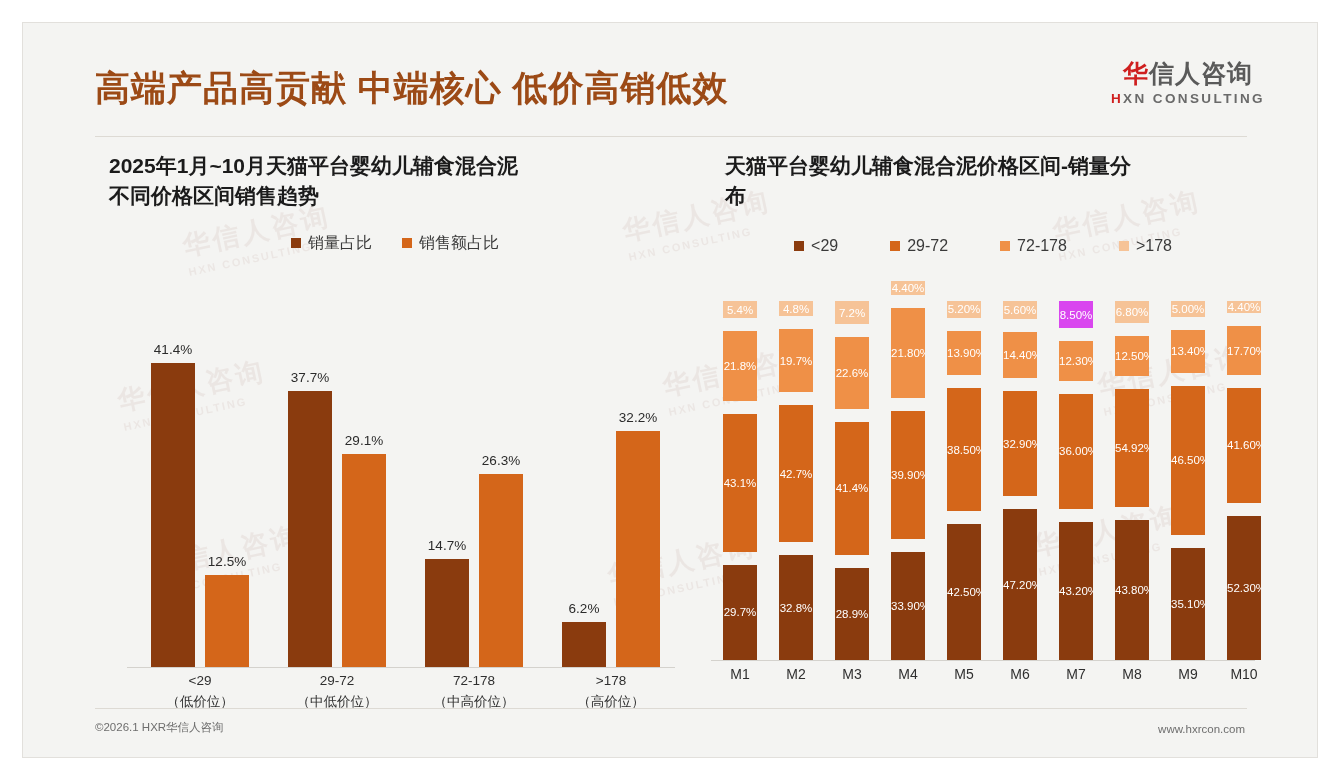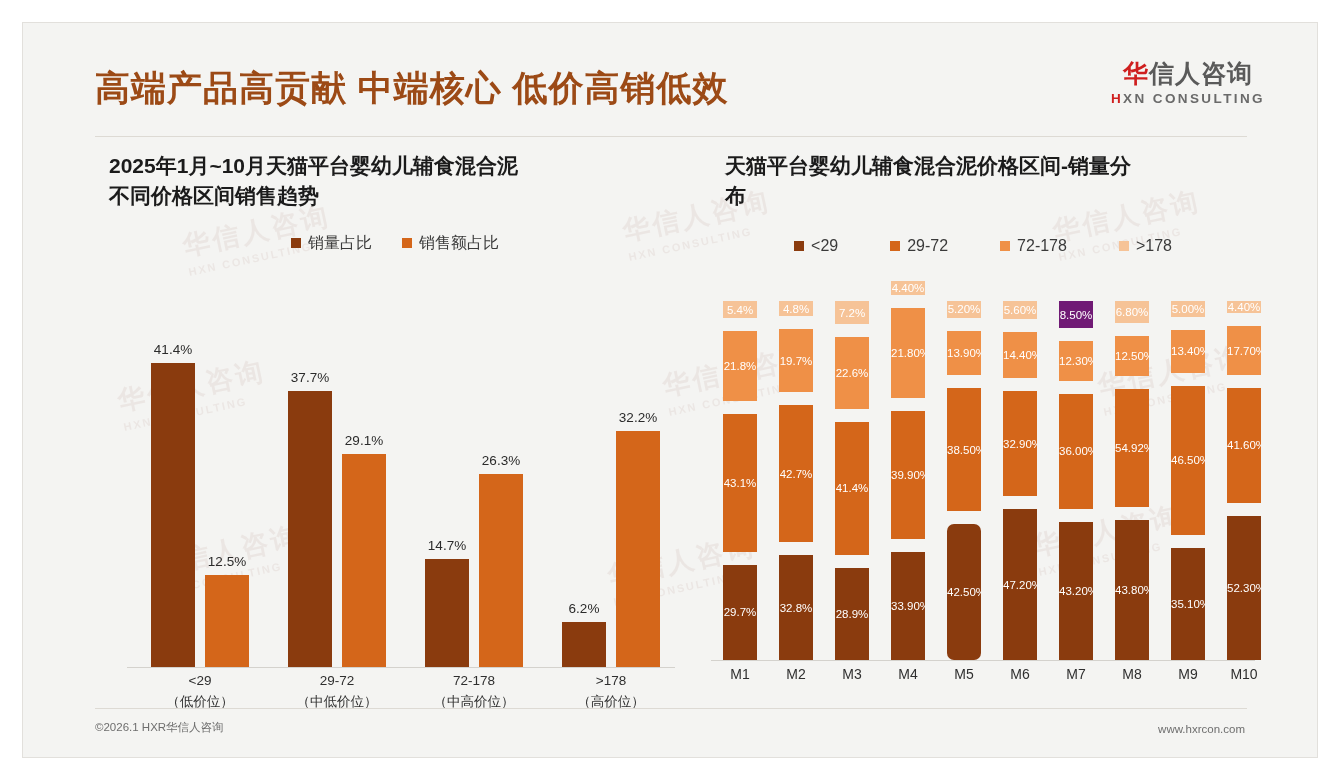--- a/index.html
+++ b/index.html
@@ -350,40 +350,40 @@
         <div class="stack" style="left: 238px;">
           <div class="seg" style="height: 16.6234px; background: rgb(246, 195, 151);">
             <span class="seg-label">5.20%</span>
           </div>
           <div class="seg" style="height: 44.4356px; background: rgb(239, 144, 71);">
             <span class="seg-label">13.90%</span>
           </div>
           <div class="seg" style="height: 123.077px; background: rgb(212, 102, 26);">
             <span class="seg-label">38.50%</span>
           </div>
-          <div class="seg" style="height: 135.864px; background: rgb(138, 59, 14); border-radius: 7px;">
+          <div class="seg" style="height: 135.864px; background: rgb(138, 59, 14);">
             <span class="seg-label">42.50%</span>
           </div>
         </div>
         <div class="stack" style="left: 294px;">
           <div class="seg" style="height: 17.9021px; background: rgb(246, 195, 151);">
             <span class="seg-label">5.60%</span>
           </div>
           <div class="seg" style="height: 46.034px; background: rgb(239, 144, 71);">
             <span class="seg-label">14.40%</span>
           </div>
           <div class="seg" style="height: 105.175px; background: rgb(212, 102, 26);">
             <span class="seg-label">32.90%</span>
           </div>
           <div class="seg" style="height: 150.889px; background: rgb(138, 59, 14);">
             <span class="seg-label">47.20%</span>
           </div>
         </div>
         <div class="stack" style="left: 350px;">
-          <div class="seg" style="height: 27.2px; background: #701a75;">
+          <div class="seg" style="height: 27.2px; background: #d946ef;">
             <span class="seg-label">8.50%</span>
           </div>
           <div class="seg" style="height: 39.36px; background: rgb(239, 144, 71);">
             <span class="seg-label">12.30%</span>
           </div>
           <div class="seg" style="height: 115.2px; background: rgb(212, 102, 26);">
             <span class="seg-label">36.00%</span>
           </div>
           <div class="seg" style="height: 138.24px; background: rgb(138, 59, 14);">
             <span class="seg-label">43.20%</span>

